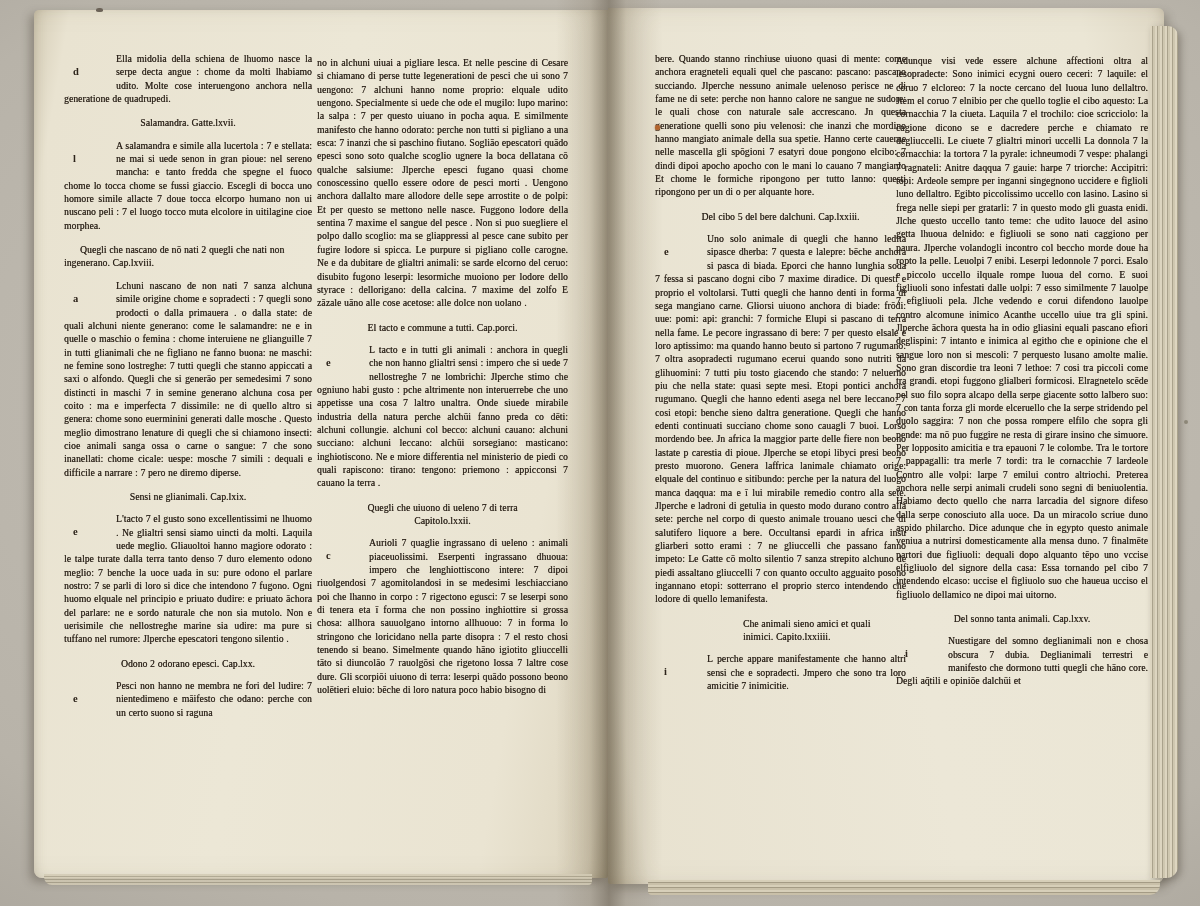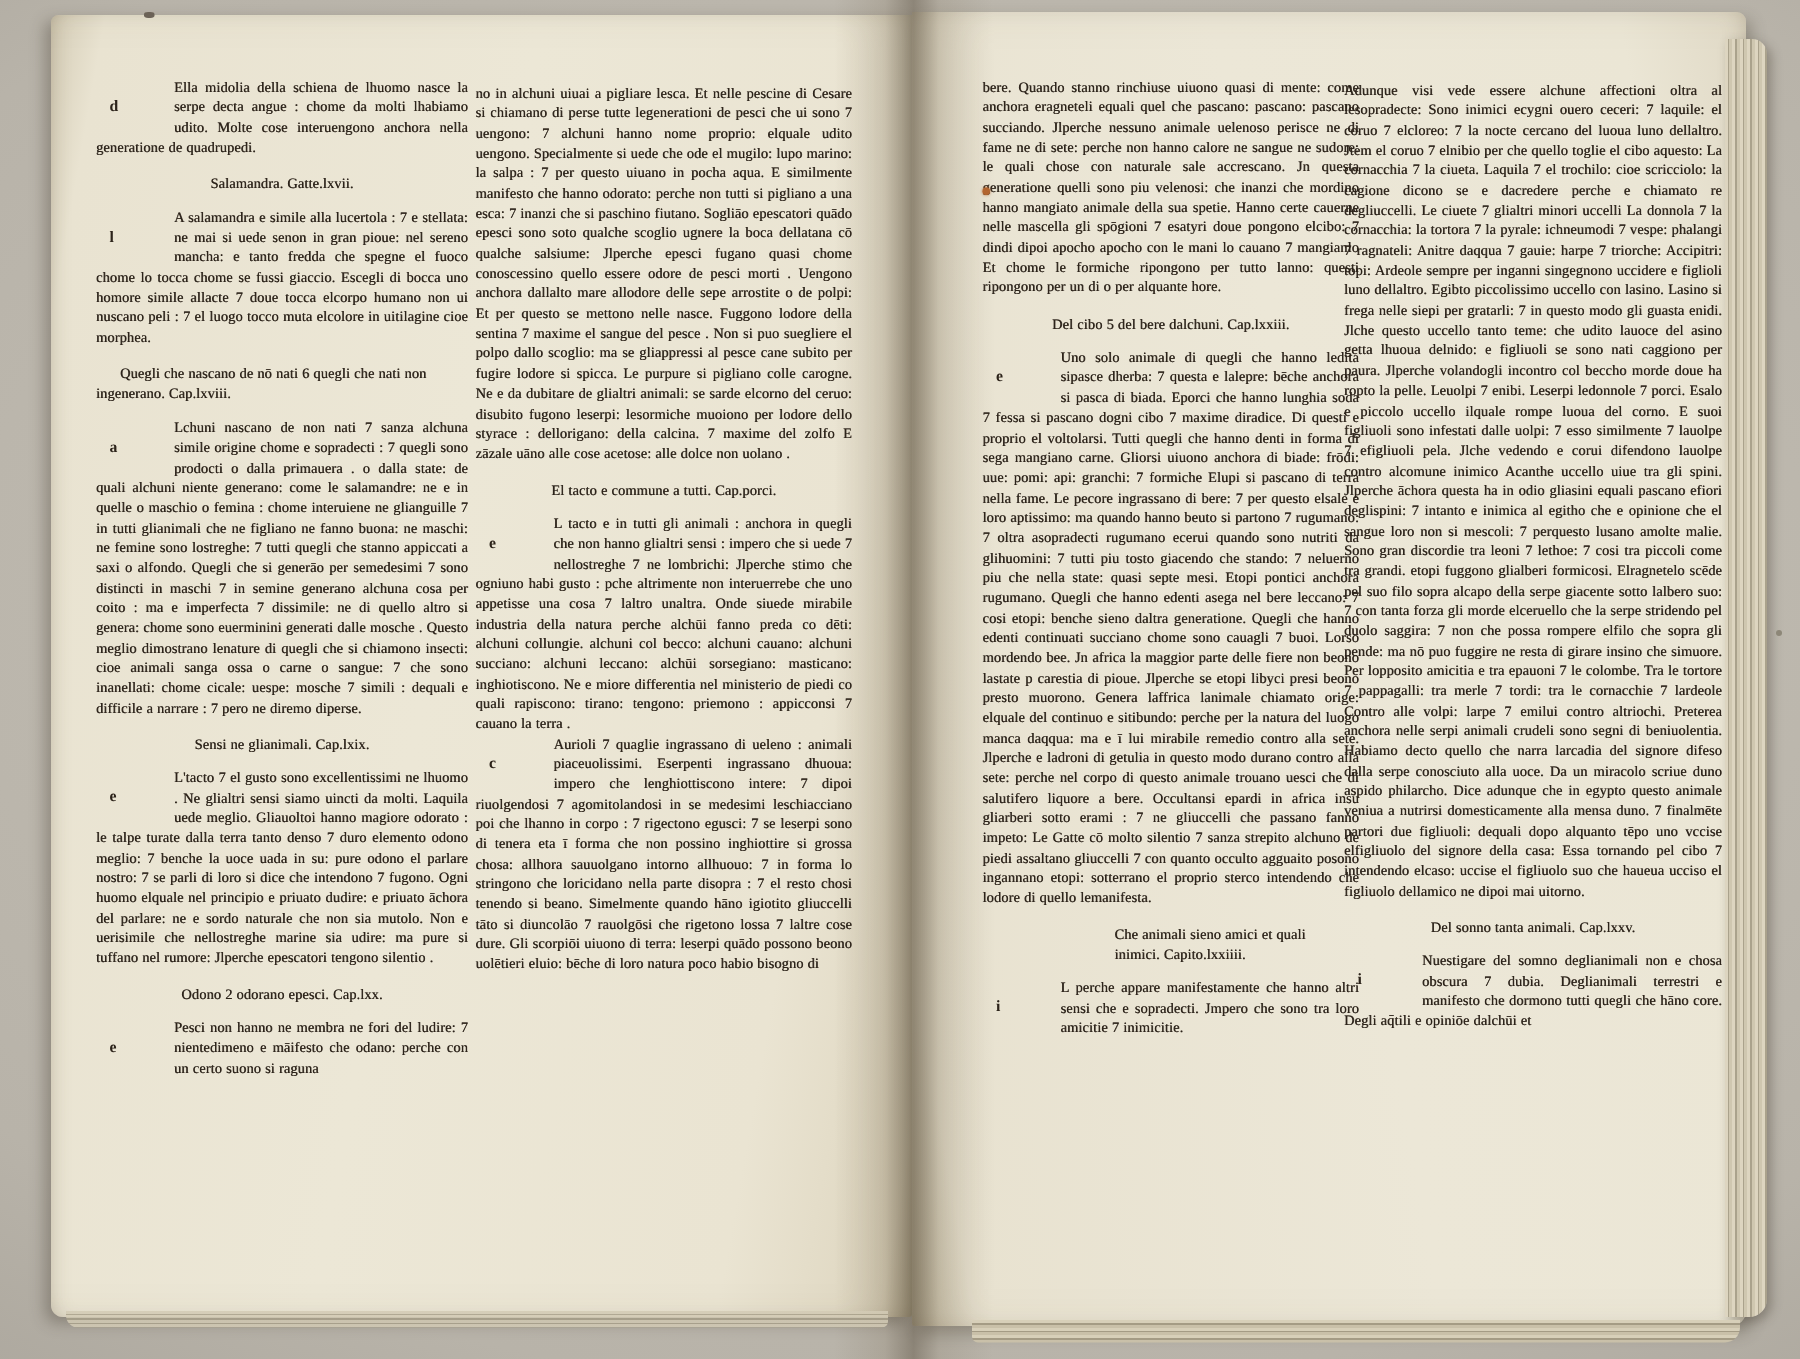--- a/index.html
+++ b/index.html
@@ -81,21 +81,21 @@
       <span class="spacer s3"></span>
       <span class="guide">d</span>
       <span>Ella midolia della schiena de lhuomo nasce la serpe decta angue : chome da molti lhabiamo udito. Molte cose interuengono anchora nella generatione de quadrupedi.</span>
     </div>
     <div class="heading">Salamandra. Gatte.lxvii.</div>
     <div class="para">
       <span class="spacer s3"></span>
       <span class="guide">l</span>
       <span>A salamandra e simile alla lucertola : 7 e stellata: ne mai si uede senon in gran pioue: nel sereno mancha: e tanto fredda che spegne el fuoco chome lo tocca chome se fussi giaccio. Escegli di bocca uno homore simile allacte 7 doue tocca elcorpo humano non ui nuscano peli : 7 el luogo tocco muta elcolore in uitilagine cioe morphea.</span>
     </div>
-    <div class="heading-left">Quegli che nascano de nō nati 6 quegli che nati non ingenerano. Cap.lxviii.</div>
+    <div class="heading-left">Quegli che nascano de nō nati 2 quegli che nati non ingenerano. Cap.lxviii.</div>
     <div class="para">
       <span class="spacer s3"></span>
       <span class="guide">a</span>
       <span>Lchuni nascano de non nati 7 sanza alchuna simile origine chome e sopradecti : 7 quegli sono prodocti o dalla primauera . o dalla state: de quali alchuni niente generano: come le salamandre: ne e in quelle o maschio o femina : chome interuiene ne glianguille 7 in tutti glianimali che ne figliano ne fanno buona: ne maschi: ne femine sono lostreghe: 7 tutti quegli che stanno appiccati a saxi o alfondo. Quegli che si generāo per semedesimi 7 sono distincti in maschi 7 in semine generano alchuna cosa per coito : ma e imperfecta 7 dissimile: ne di quello altro si genera: chome sono euerminini generati dalle mosche . Questo meglio dimostrano lenature di quegli che si chiamono insecti: cioe animali sanga ossa o carne o sangue: 7 che sono inanellati: chome cicale: uespe: mosche 7 simili : dequali e difficile a narrare : 7 pero ne diremo diperse.</span>
     </div>
     <div class="heading">Sensi ne glianimali. Cap.lxix.</div>
     <div class="para">
       <span class="spacer s2"></span>
       <span class="guide">e</span>
       <span>L'tacto 7 el gusto sono excellentissimi ne lhuomo . Ne glialtri sensi siamo uincti da molti. Laquila uede meglio. Gliauoltoi hanno magiore odorato : le talpe turate dalla terra tanto denso 7 duro elemento odono meglio: 7 benche la uoce uada in su: pure odono el parlare nostro: 7 se parli di loro si dice che intendono 7 fugono. Ogni huomo elquale nel principio e priuato dudire: e priuato āchora del parlare: ne e sordo naturale che non sia mutolo. Non e uerisimile che nellostreghe marine sia udire: ma pure si tuffano nel rumore: Jlperche epescatori tengono silentio .</span>
@@ -111,20 +111,22 @@
   <div class="col col2">
     <div class="para">
       <span>no in alchuni uiuai a pigliare lesca. Et nelle pescine di Cesare si chiamano di perse tutte legenerationi de pesci che ui sono 7 uengono: 7 alchuni hanno nome proprio: elquale udito uengono. Specialmente si uede che ode el mugilo: lupo marino: la salpa : 7 per questo uiuano in pocha aqua. E similmente manifesto che hanno odorato: perche non tutti si pigliano a una esca: 7 inanzi che si paschino fiutano. Sogliāo epescatori quādo epesci sono soto qualche scoglio ugnere la boca dellatana cō qualche salsiume: Jlperche epesci fugano quasi chome conoscessino quello essere odore de pesci morti . Uengono anchora dallalto mare allodore delle sepe arrostite o de polpi: Et per questo se mettono nelle nasce. Fuggono lodore della sentina 7 maxime el sangue del pesce . Non si puo suegliere el polpo dallo scoglio: ma se gliappressi al pesce cane subito per fugire lodore si spicca. Le purpure si pigliano colle carogne. Ne e da dubitare de glialtri animali: se sarde elcorno del ceruo: disubito fugono leserpi: lesormiche muoiono per lodore dello styrace : dellorigano: della calcina. 7 maxime del zolfo E zāzale uāno alle cose acetose: alle dolce non uolano .</span>
     </div>
     <div class="heading">El tacto e commune a tutti. Cap.porci.</div>
     <div class="para">
       <span class="spacer s2"></span>
       <span class="guide">e</span>
       <span>L tacto e in tutti gli animali : anchora in quegli che non hanno glialtri sensi : impero che si uede 7 nellostreghe 7 ne lombrichi: Jlperche stimo che ogniuno habi gusto : pche altrimente non interuerrebe che uno appetisse una cosa 7 laltro unaltra. Onde siuede mirabile industria della natura perche alchūi fanno preda co dēti: alchuni collungie. alchuni col becco: alchuni cauano: alchuni succiano: alchuni leccano: alchūi sorsegiano: masticano: inghiotiscono. Ne e miore differentia nel ministerio de piedi co quali rapiscono: tirano: tengono: priemono : appicconsi 7 cauano la terra .</span>
     </div>
+    <div class="heading">Quegli che uiuono di ueleno 7 di terra
+Capitolo.lxxii.</div>
     <div class="para">
       <span class="spacer s3"></span>
       <span class="guide">c</span>
       <span>Aurioli 7 quaglie ingrassano di ueleno : animali piaceuolissimi. Eserpenti ingrassano dhuoua: impero che lenghiottiscono intere: 7 dipoi riuolgendosi 7 agomitolandosi in se medesimi leschiacciano poi che lhanno in corpo : 7 rigectono egusci: 7 se leserpi sono di tenera eta ī forma che non possino inghiottire si grossa chosa: allhora sauuolgano intorno allhuouo: 7 in forma lo stringono che loricidano nella parte disopra : 7 el resto chosi tenendo si beano. Simelmente quando hāno igiotito gliuccelli tāto si diuncolāo 7 rauolgōsi che rigetono lossa 7 laltre cose dure. Gli scorpiōi uiuono di terra: leserpi quādo possono beono uolētieri eluio: bēche di loro natura poco habio bisogno di</span>
     </div>
   </div>
 </div>
 
 <div class="page right-page">
 

